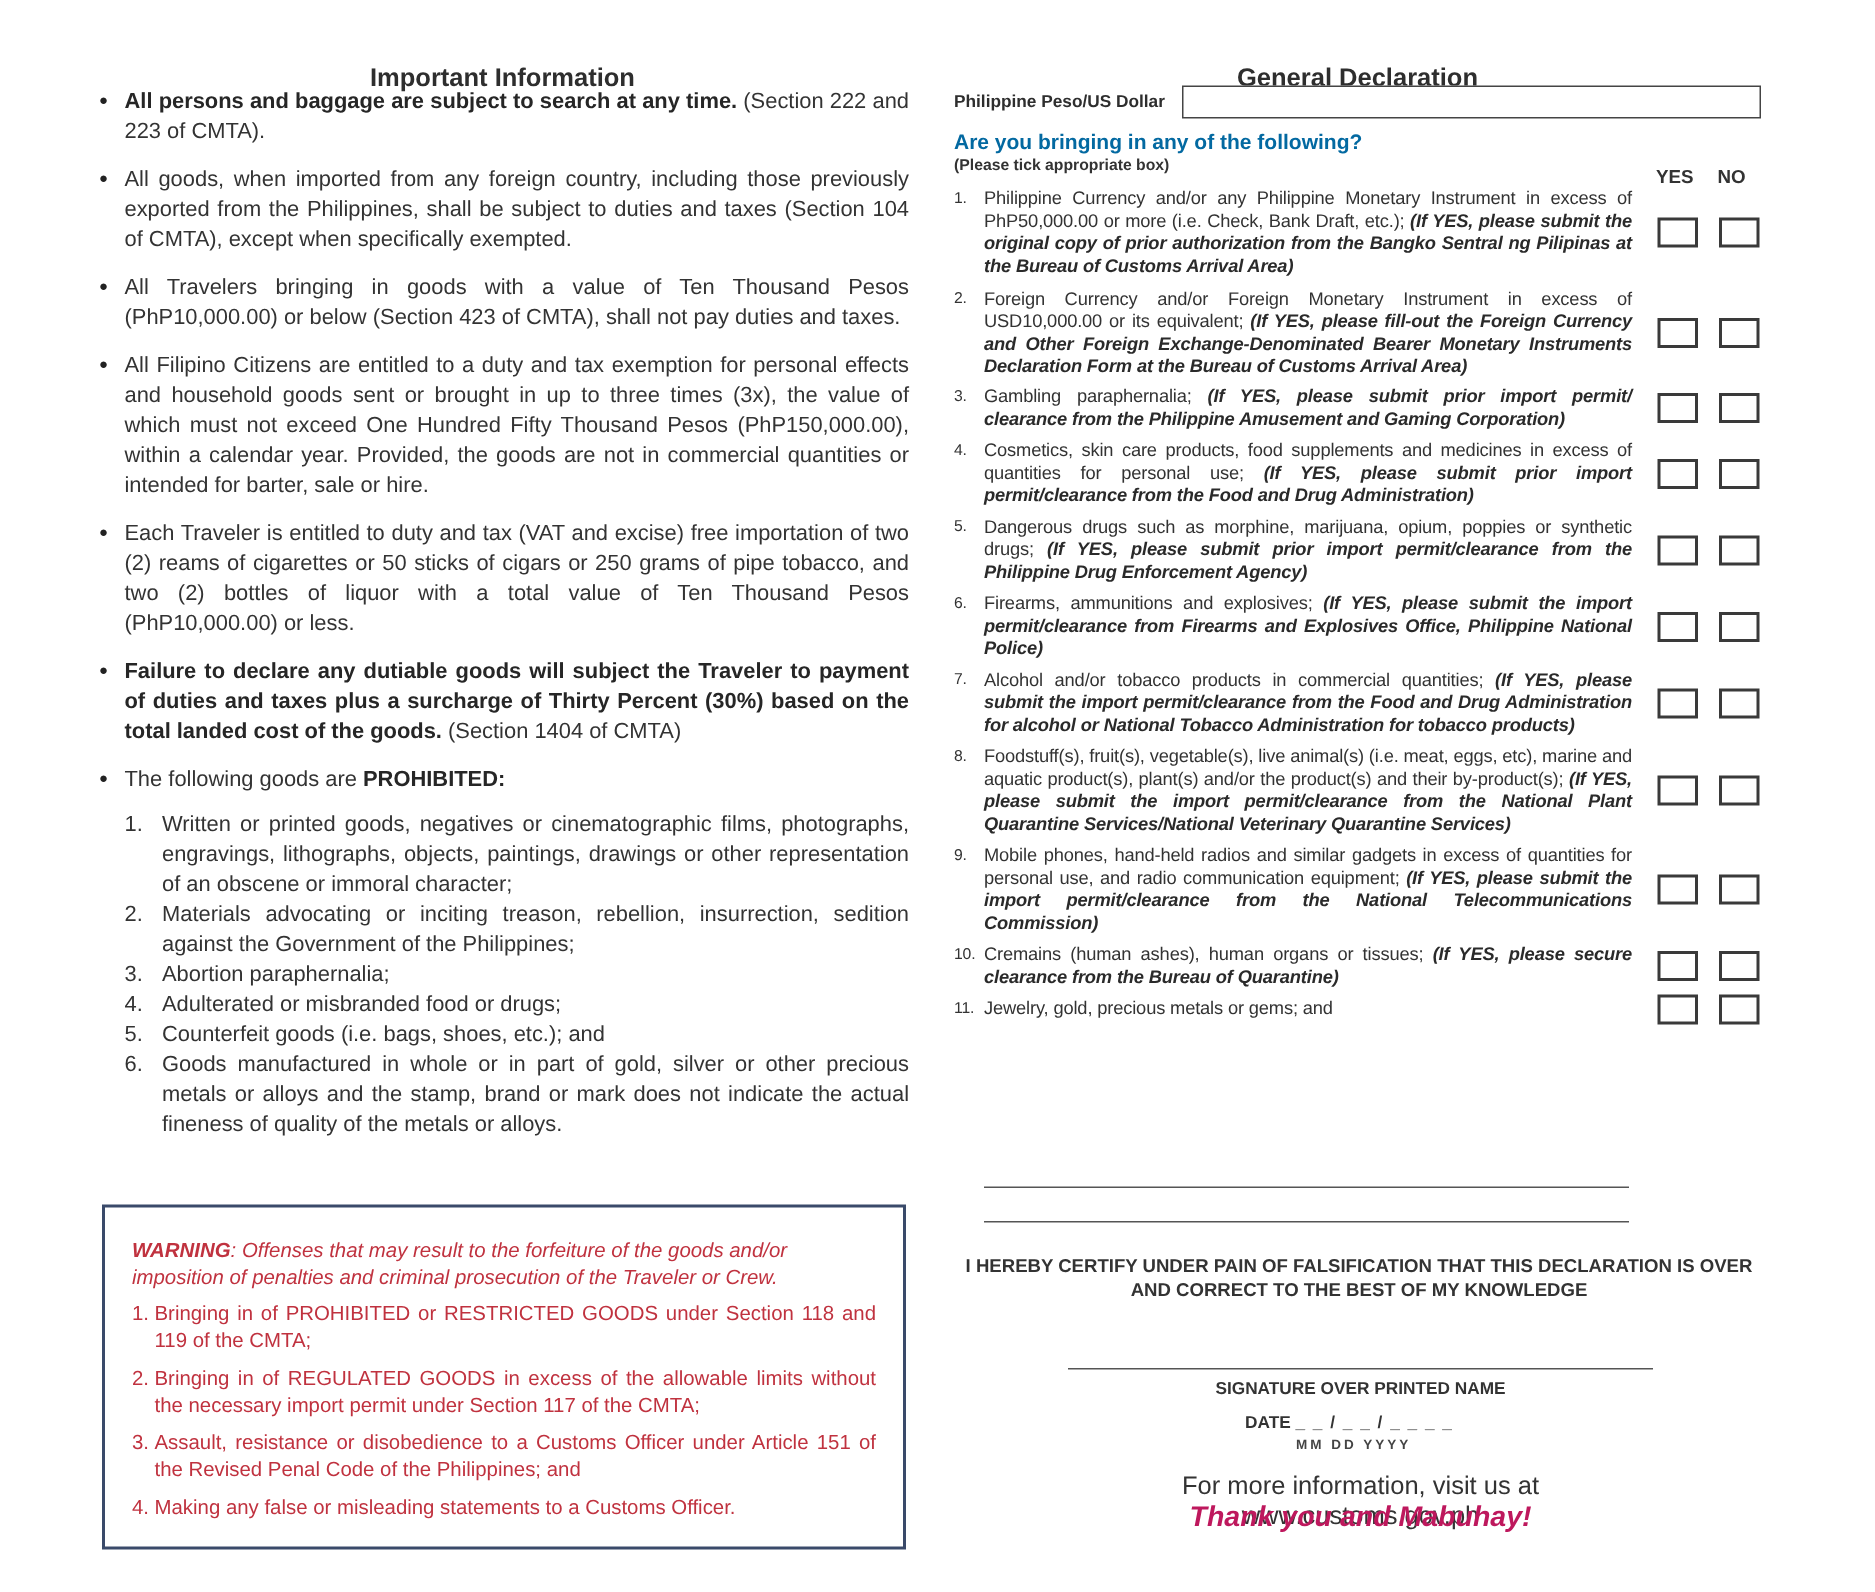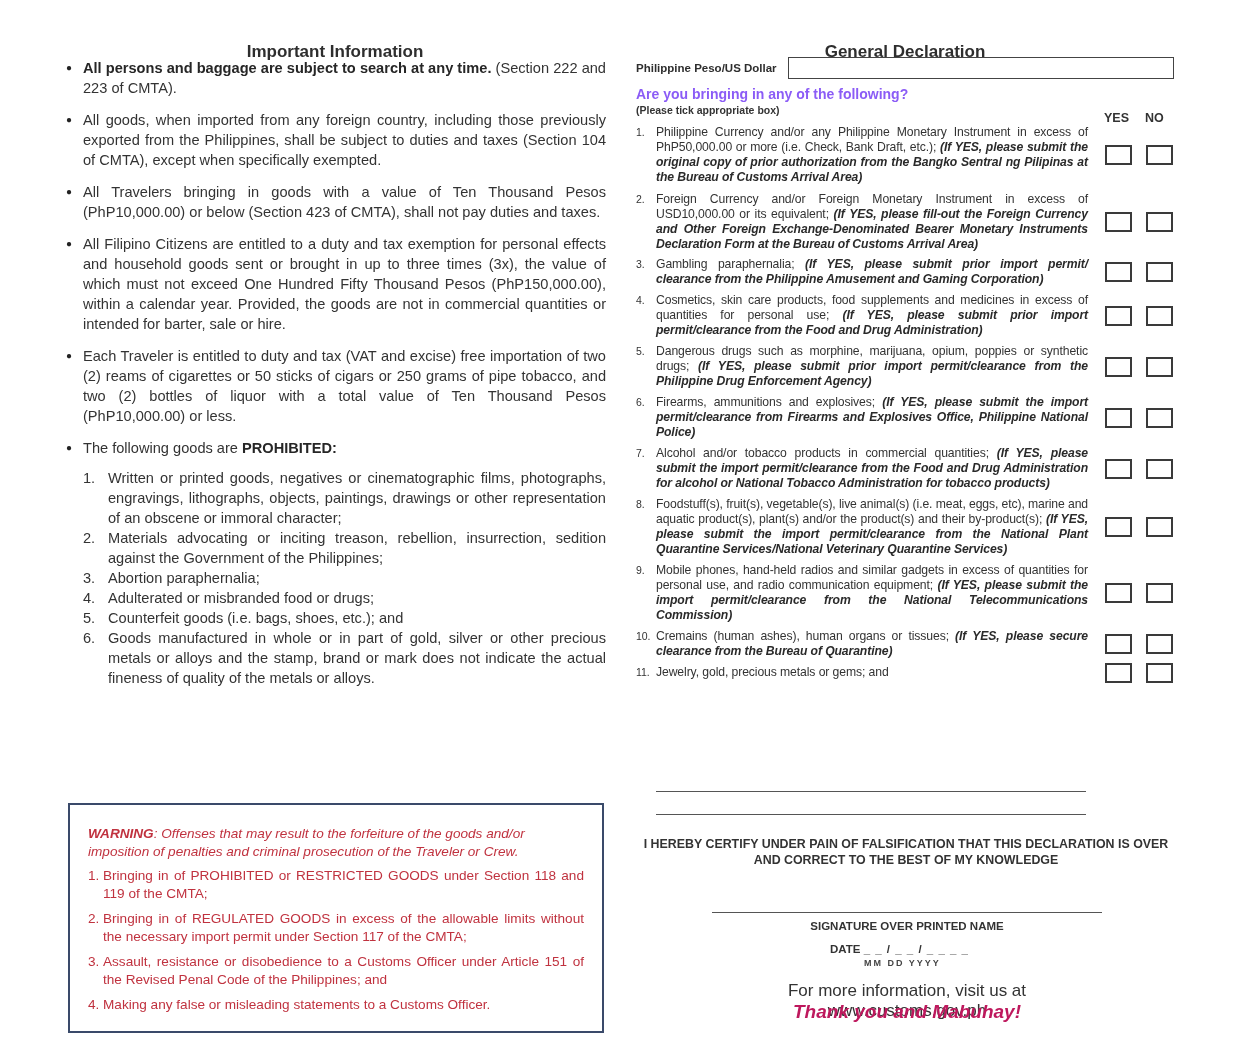--- a/index.html
+++ b/index.html
@@ -27,21 +27,21 @@
   .warning ol { list-style: none; }
   .warning li { position: relative; padding-left: 15px; font-size: 13.6px; line-height: 18px; margin-bottom: 7px; text-align: justify; }
   .warning li .n { position: absolute; left: 0; top: 0; }
 
   
   .right { position: absolute; left: 636px; top: 30px; width: 538px; }
   .q1 { font-size: 11.5px; font-weight: bold; margin-top: 2px; color: #2e2e2e; }
   .amount-row { display: flex; align-items: center; margin-top: 2px; height: 24px; }
   .amount-row .lbl { font-size: 11.5px; font-weight: bold; width: 152px; color: #2e2e2e; }
   .amount-row .inp { flex: 1; height: 22px; border: 1.5px solid #444; background: #fff; }
-  .q2 { font-size: 14px; font-weight: bold; margin-top: 6px; color: #8b5cf6; }
+  .q2 { font-size: 14px; font-weight: bold; margin-top: 6px; color: #0369a1; }
   .q2sub { font-size: 10.5px; font-weight: bold; margin-top: 2px; color: #333; }
   .yn-head { position: absolute; top: 81px; left: 468px; font-size: 12.5px; font-weight: bold; color: #333; }
   .yn-head span { display: inline-block; }
   .yn-head .no { margin-left: 16px; }
 
   .items { list-style: none; margin-top: 9px; }
   .item { position: relative; display: flex; align-items: center; margin-bottom: 6px; }
   .item .txt { position: relative; width: 452px; padding-left: 20px; font-size: 12.2px; line-height: 15px; text-align: justify; color: #333; letter-spacing: -0.1px; }
   .item .txt .n { position: absolute; left: 0; top: 0; font-size: 10.5px; }
   .item .txt i { font-weight: bold; color: #2a2a2a; }
@@ -68,20 +68,21 @@
     <span class="ttl">Important Information</span>
     <span class="dots"></span>
   </div>
 
   <ul class="bullets">
     <li class="bullet"><span class="b">All persons and baggage are subject to search at any time.</span><span> (Section 222 and 223 of CMTA).</span></li>
     <li class="bullet"><span>All goods, when imported from any foreign country, including those previously exported from the Philippines, shall be subject to duties and taxes (Section 104 of CMTA), except when specifically exempted.</span></li>
     <li class="bullet"><span>All Travelers bringing in goods with a value of Ten Thousand Pesos (PhP10,000.00) or below (Section 423 of CMTA), shall not pay duties and taxes.</span></li>
     <li class="bullet"><span>All Filipino Citizens are entitled to a duty and tax exemption for personal effects and household goods sent or brought in up to three times (3x), the value of which must not exceed One Hundred Fifty Thousand Pesos (PhP150,000.00), within a calendar year. Provided, the goods are not in commercial quantities or intended for barter, sale or hire.</span></li>
     <li class="bullet"><span>Each Traveler is entitled to duty and tax (VAT and excise) free importation of two (2) reams of cigarettes or 50 sticks of cigars or 250 grams of pipe tobacco, and two (2) bottles of liquor with a total value of Ten Thousand Pesos (PhP10,000.00) or less.</span></li>
+    <li class="bullet"><span class="b">Failure to declare any dutiable goods will subject the Traveler to payment of duties and taxes plus a surcharge of Thirty Percent (30%) based on the total landed cost of the goods.</span><span> (Section 1404 of CMTA)</span></li>
     <li class="bullet" style="margin-bottom:0"><span>The following goods are </span><span class="b">PROHIBITED:</span></li>
   </ul>
 
   <ol class="prohib">
     <li><span class="n">1.</span><span>Written or printed goods, negatives or cinematographic films, photographs, engravings, lithographs, objects, paintings, drawings or other representation of an obscene or immoral character;</span></li>
     <li><span class="n">2.</span><span>Materials advocating or inciting treason, rebellion, insurrection, sedition against the Government of the Philippines;</span></li>
     <li><span class="n">3.</span><span>Abortion paraphernalia;</span></li>
     <li><span class="n">4.</span><span>Adulterated or misbranded food or drugs;</span></li>
     <li><span class="n">5.</span><span>Counterfeit goods (i.e. bags, shoes, etc.); and</span></li>
     <li><span class="n">6.</span><span>Goods manufactured in whole or in part of gold, silver or other precious metals or alloys and the stamp, brand or mark does not indicate the actual fineness of quality of the metals or alloys.</span></li>

